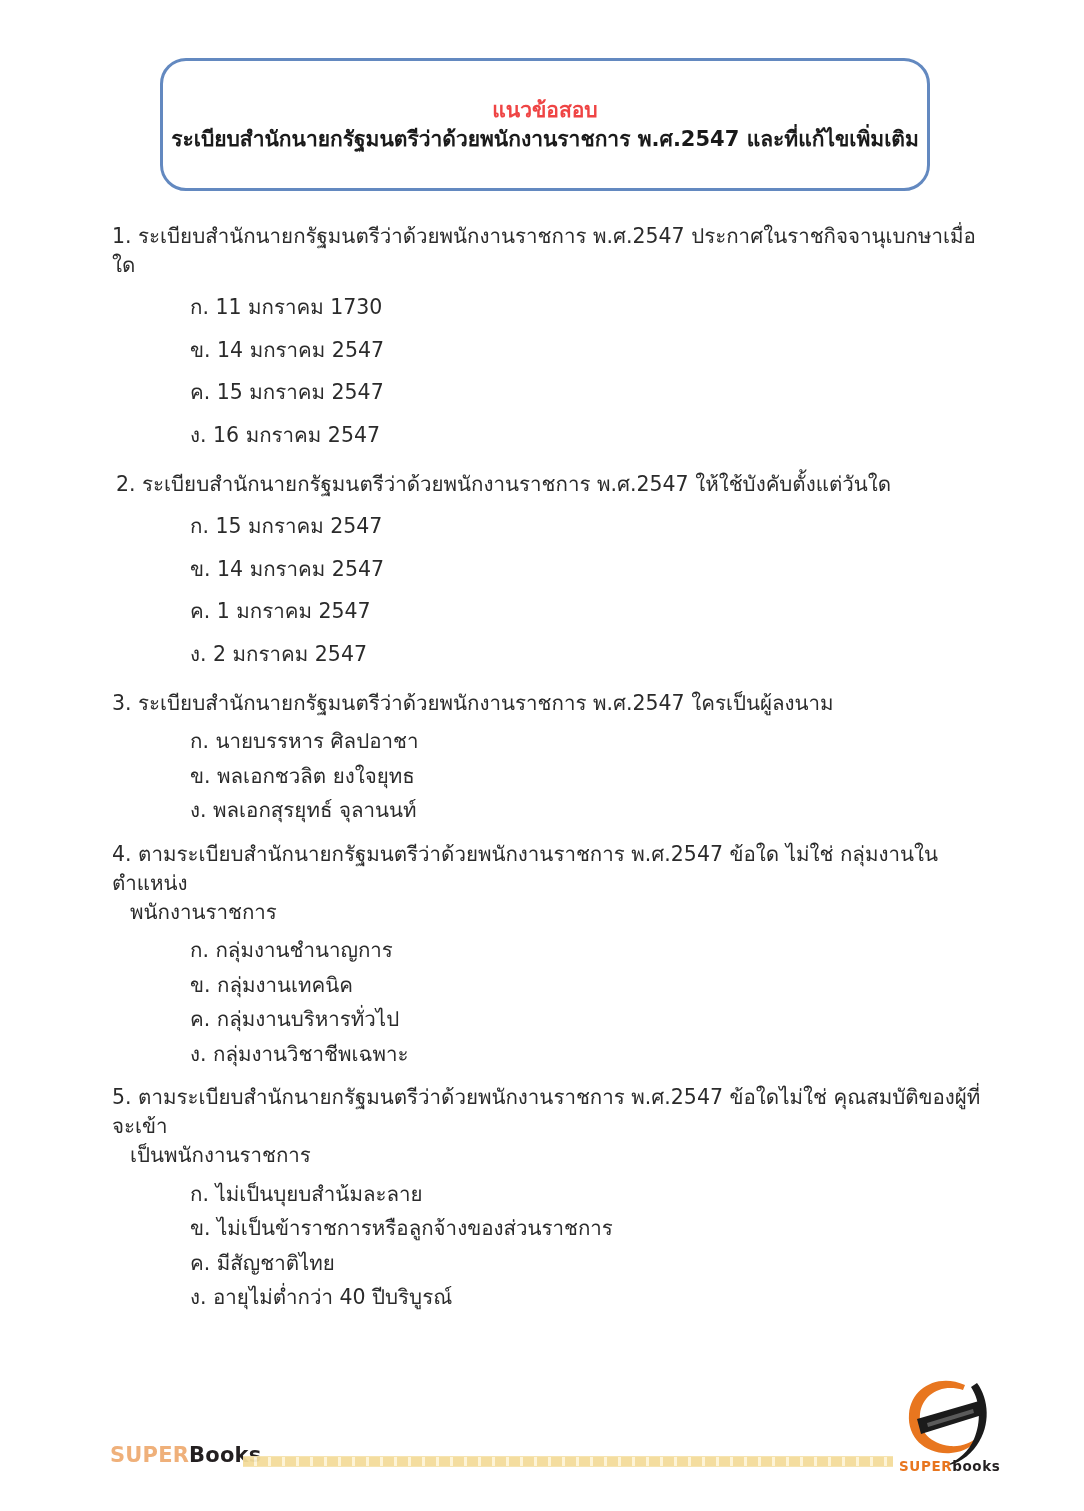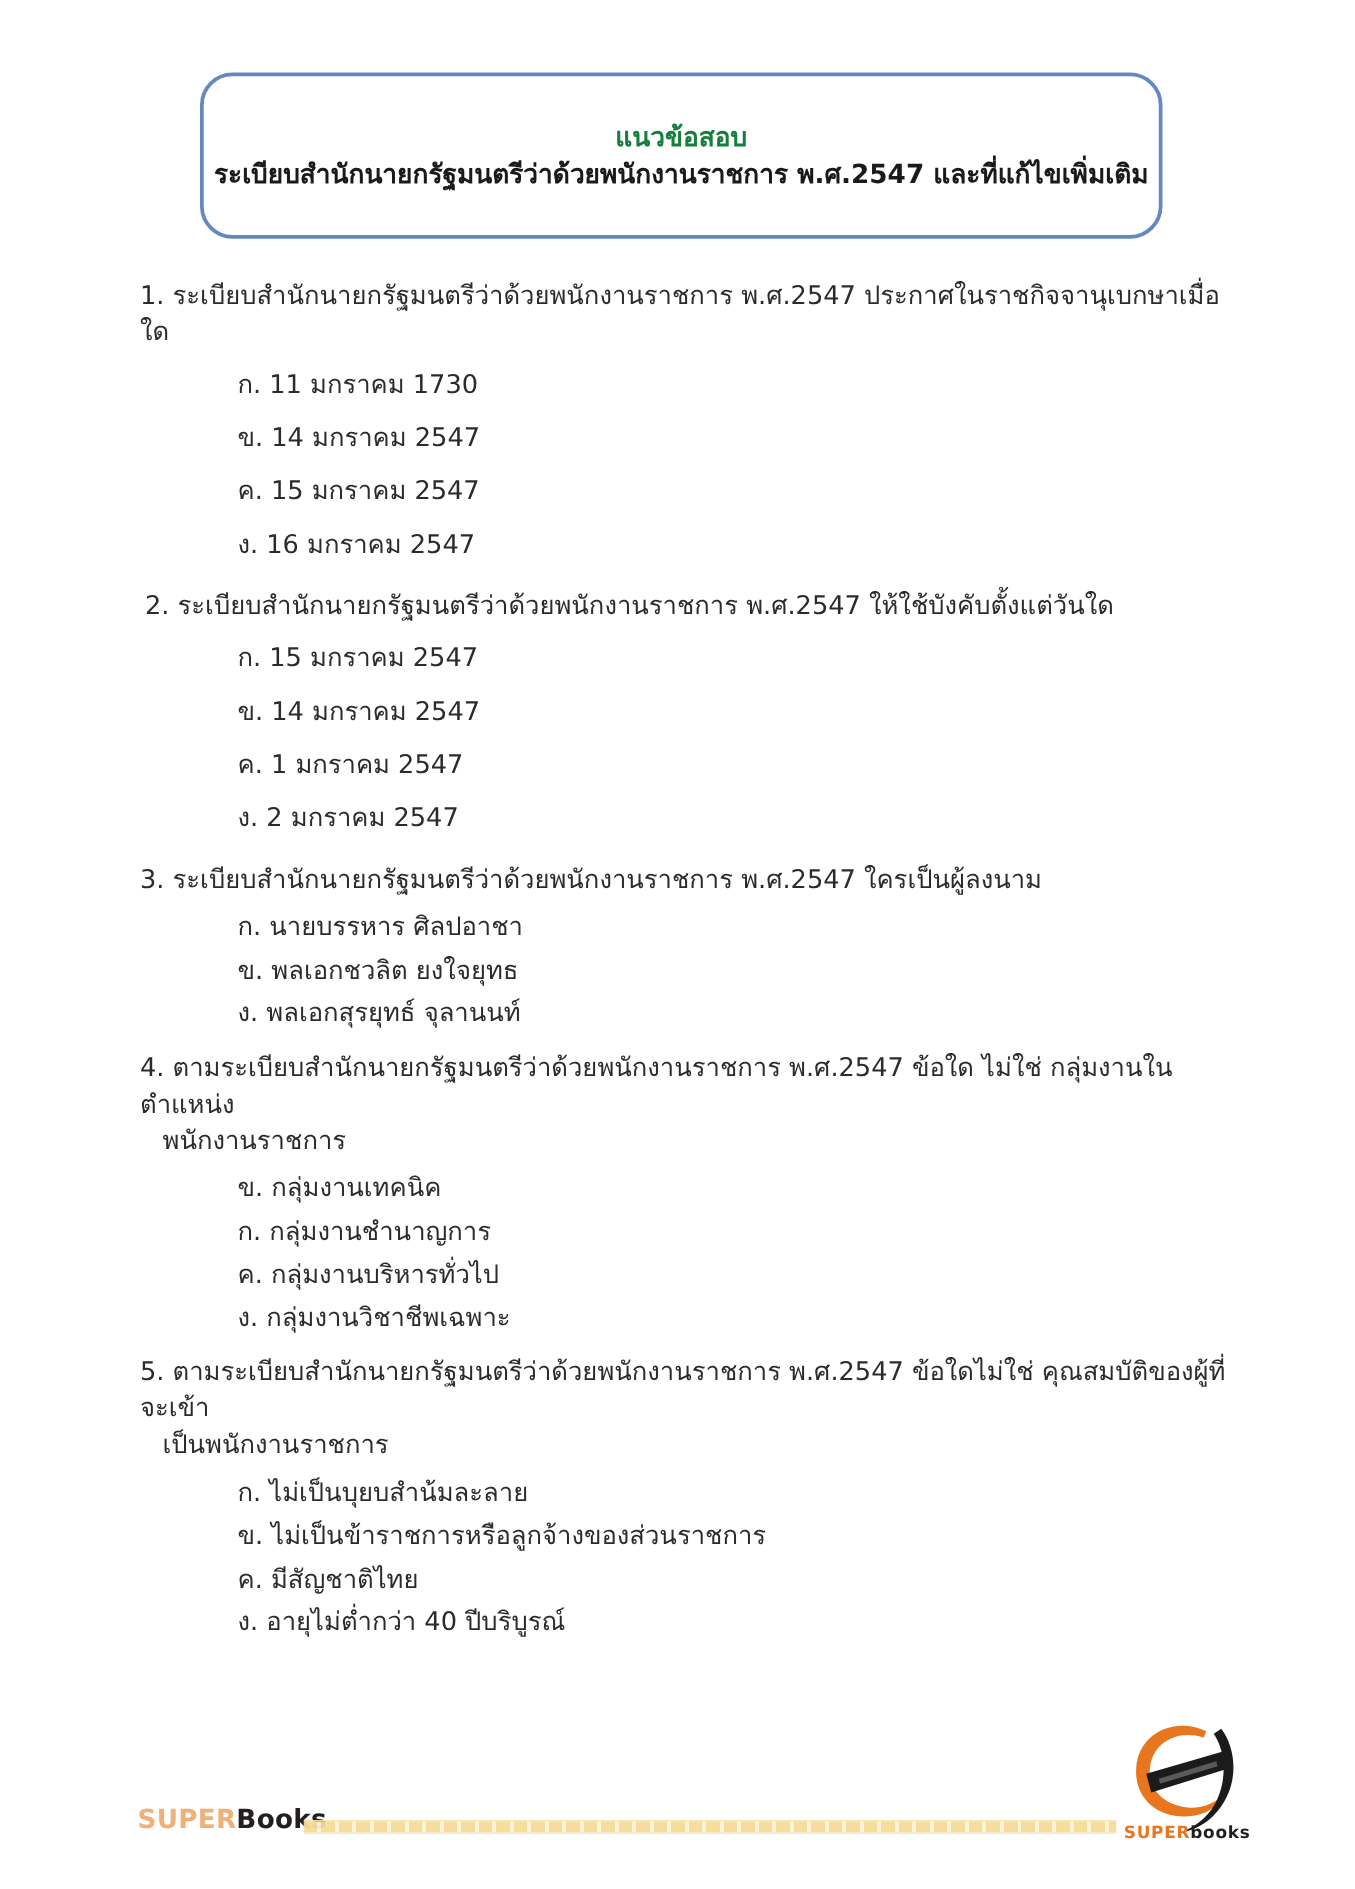--- a/index.html
+++ b/index.html
@@ -36,21 +36,21 @@
     display: flex;
     flex-direction: column;
     align-items: center;
     justify-content: center;
   }
   .title-line1 {
     font-size: 21px;
     font-weight: bold;
     line-height: 1.35;
     letter-spacing: 0px;
-    color: #15803d;
+    color: #ef4444;
     text-align: center;
   }
   .title-line2 {
     font-size: 21px;
     font-weight: bold;
     line-height: 1.35;
     color: #1a1a1a;
     text-align: center;
     white-space: nowrap;
   }
@@ -189,22 +189,22 @@
       <ul class="options">
         <li class="option">ก. นายบรรหาร ศิลปอาชา</li>
         <li class="option">ข. พลเอกชวลิต ยงใจยุทธ</li>
         <li class="option">ง. พลเอกสุรยุทธ์ จุลานนท์</li>
       </ul>
     </div>
 
     <div class="question-block sp-tight q4">
       <p class="q-text"><span>4. ตามระเบียบสำนักนายกรัฐมนตรีว่าด้วยพนักงานราชการ พ.ศ.2547 ข้อใด ไม่ใช่ กลุ่มงานในตำแหน่ง</span><span class="q-cont">พนักงานราชการ</span></p>
       <ul class="options">
+        <li class="option">ก. กลุ่มงานชำนาญการ</li>
         <li class="option">ข. กลุ่มงานเทคนิค</li>
-        <li class="option">ก. กลุ่มงานชำนาญการ</li>
         <li class="option">ค. กลุ่มงานบริหารทั่วไป</li>
         <li class="option">ง. กลุ่มงานวิชาชีพเฉพาะ</li>
       </ul>
     </div>
 
     <div class="question-block sp-tight q5">
       <p class="q-text"><span>5. ตามระเบียบสำนักนายกรัฐมนตรีว่าด้วยพนักงานราชการ พ.ศ.2547 ข้อใดไม่ใช่ คุณสมบัติของผู้ที่จะเข้า</span><span class="q-cont">เป็นพนักงานราชการ</span></p>
       <ul class="options">
         <li class="option">ก. ไม่เป็นบุยบสำน้มละลาย</li>
         <li class="option">ข. ไม่เป็นข้าราชการหรือลูกจ้างของส่วนราชการ</li>

